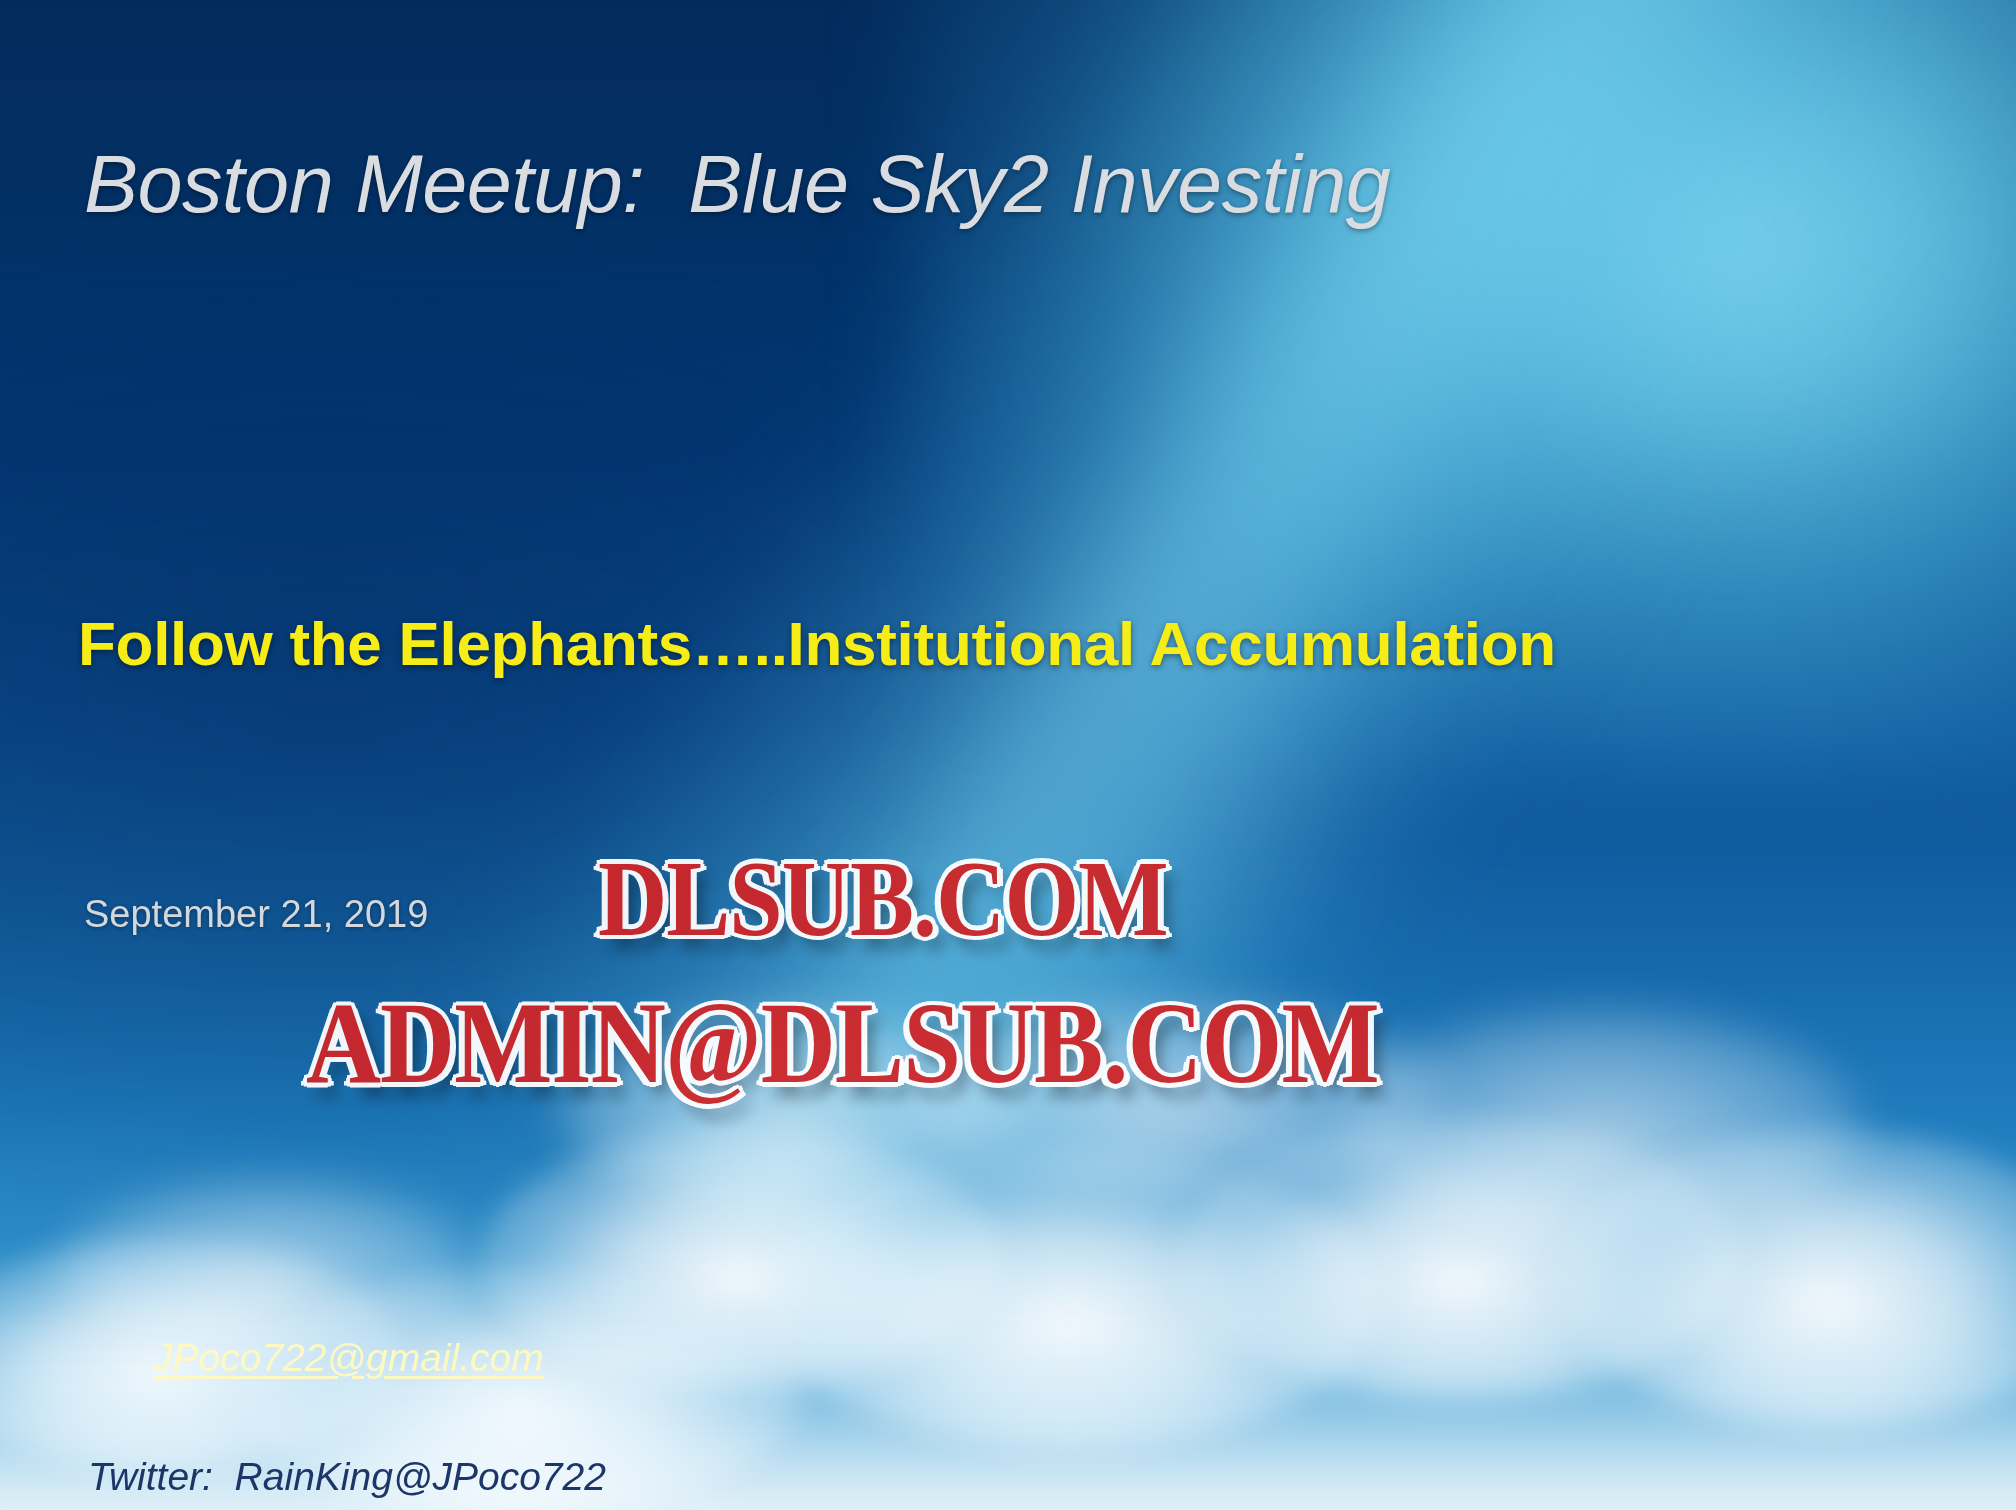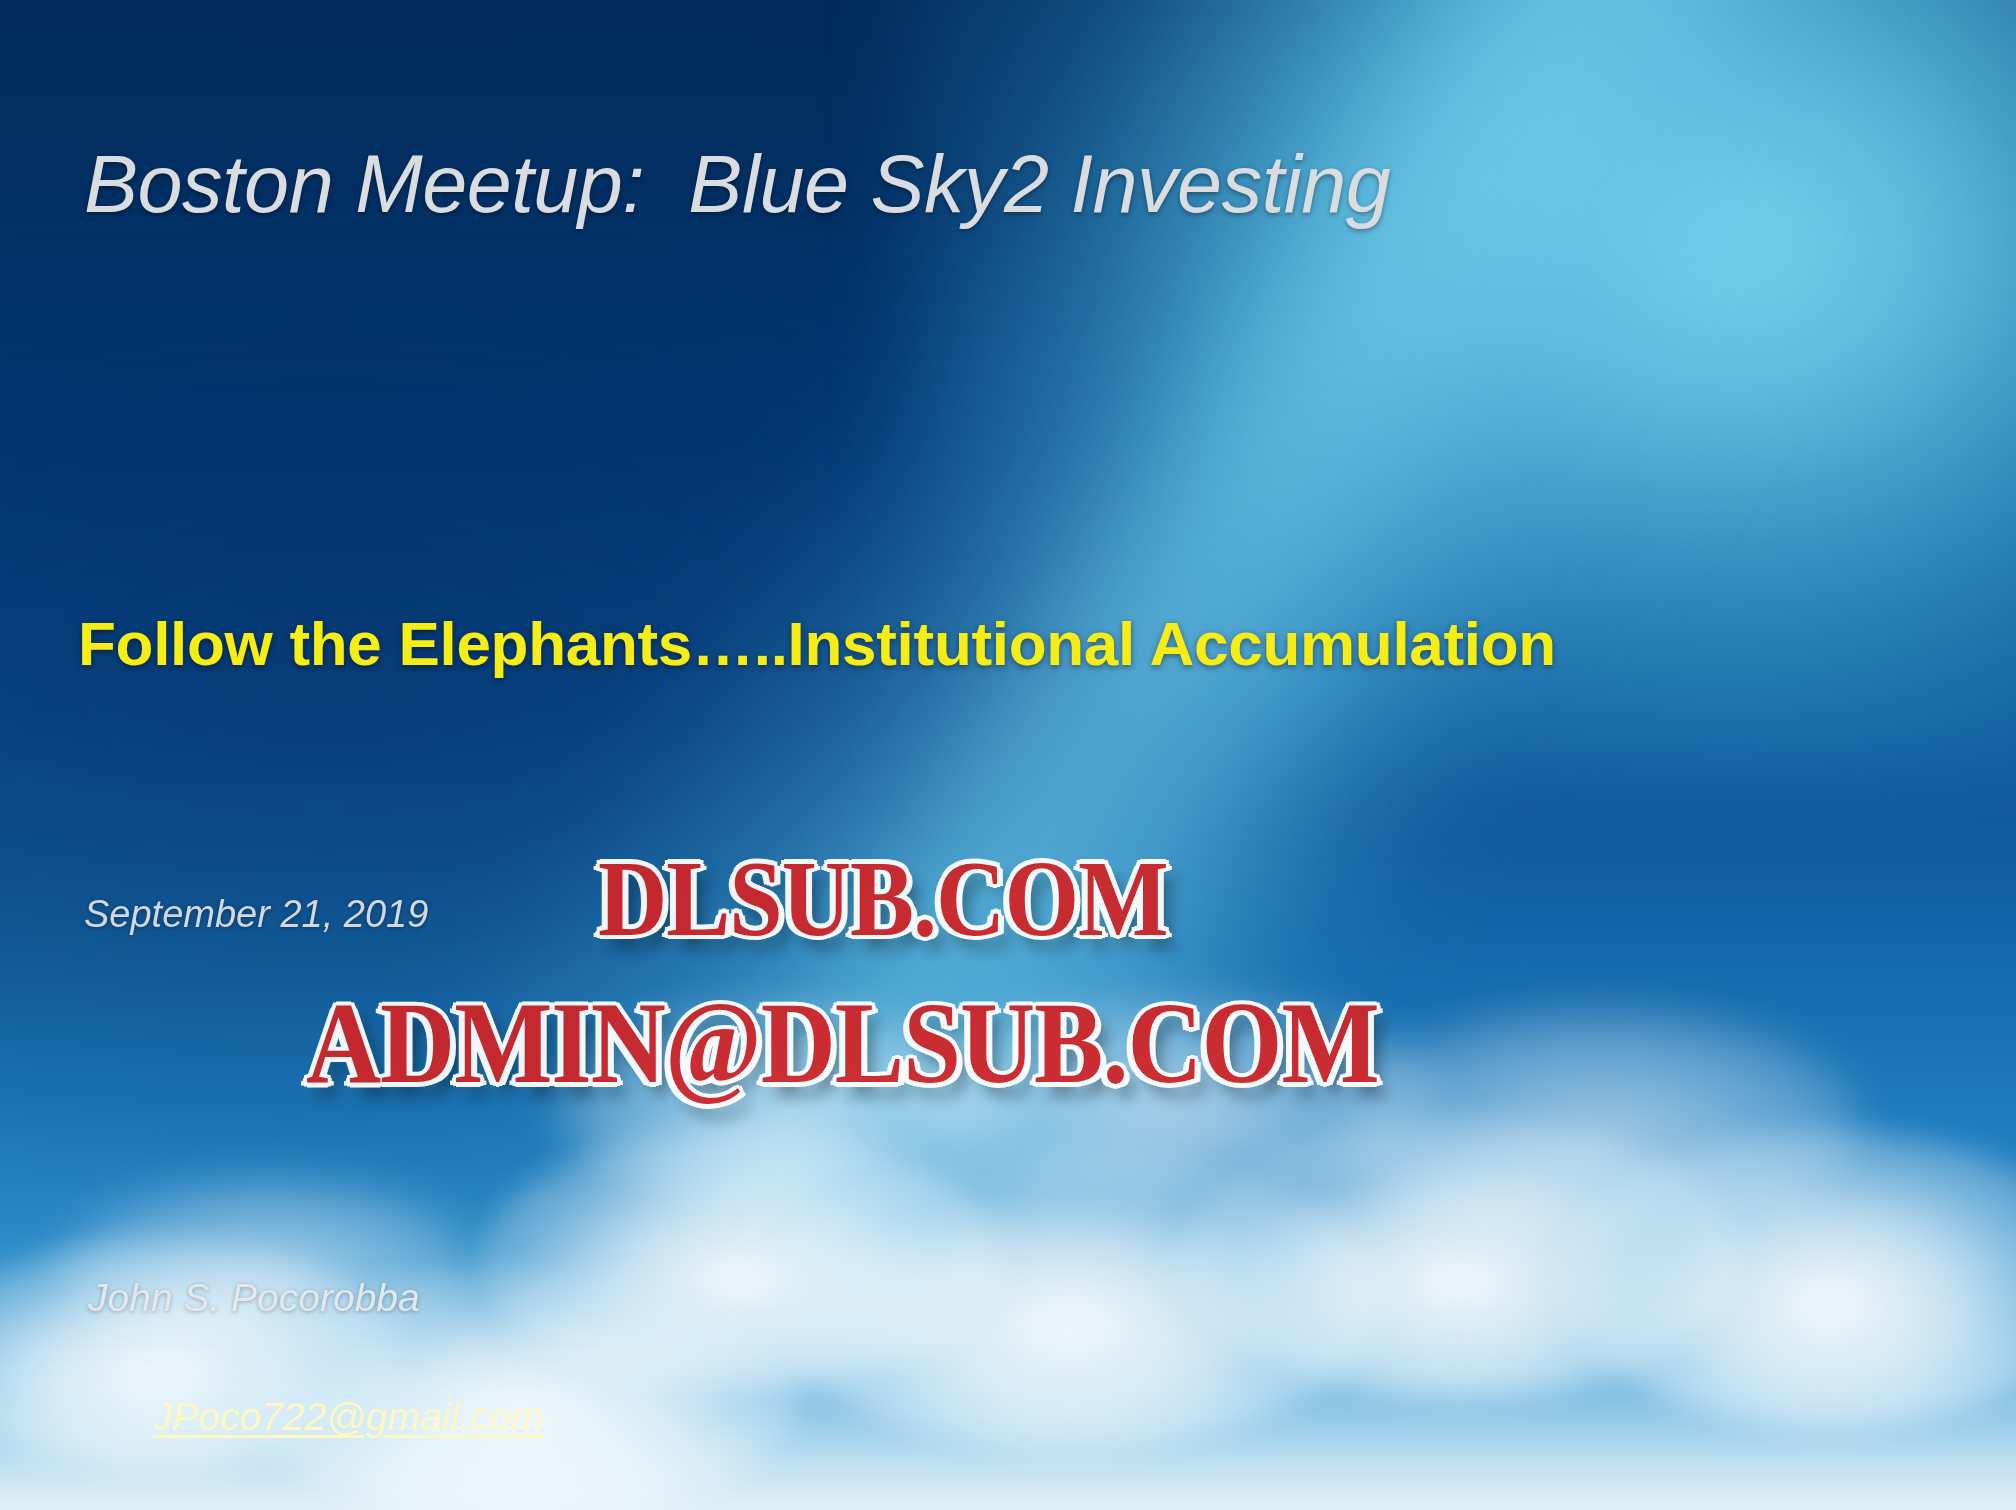--- a/index.html
+++ b/index.html
@@ -147,21 +147,20 @@
     letter-spacing: -0.3px;
     color: #f6ec16;
     white-space: pre;
     text-shadow: 0 2px 6px rgba(0,0,0,0.45);
   }
   .date {
     position: absolute;
     left: 84px;
     top: 893px;
     font-size: 38px;
-    font-style: italic;
     color: #d3d8de;
     white-space: pre;
     text-shadow: 0 1px 4px rgba(0,0,0,0.35);
   }
   .contact {
     position: absolute;
     left: 88px;
     top: 1268px;
     width: 900px;
   }
@@ -234,21 +233,20 @@
     <div class="cl-strip"></div>
   </div>
 
   <div class="title">Boston Meetup:  Blue Sky2 Investing</div>
 
   <div class="subtitle">Follow the Elephants…..Institutional Accumulation</div>
 
   <div class="date">September 21, 2019</div>
 
   <div class="contact">
-    <div class="line name">John S. Pocorobba</div>
     <div class="line">
       <span class="email">JPoco722@gmail.com</span>
     </div>
     <div class="line twitter">Twitter:  RainKing@JPoco722</div>
   </div>
 
   <div class="wm wm-1">DLSUB.COM</div>
   <div class="wm wm-2">ADMIN@DLSUB.COM</div>
 
 </div>

